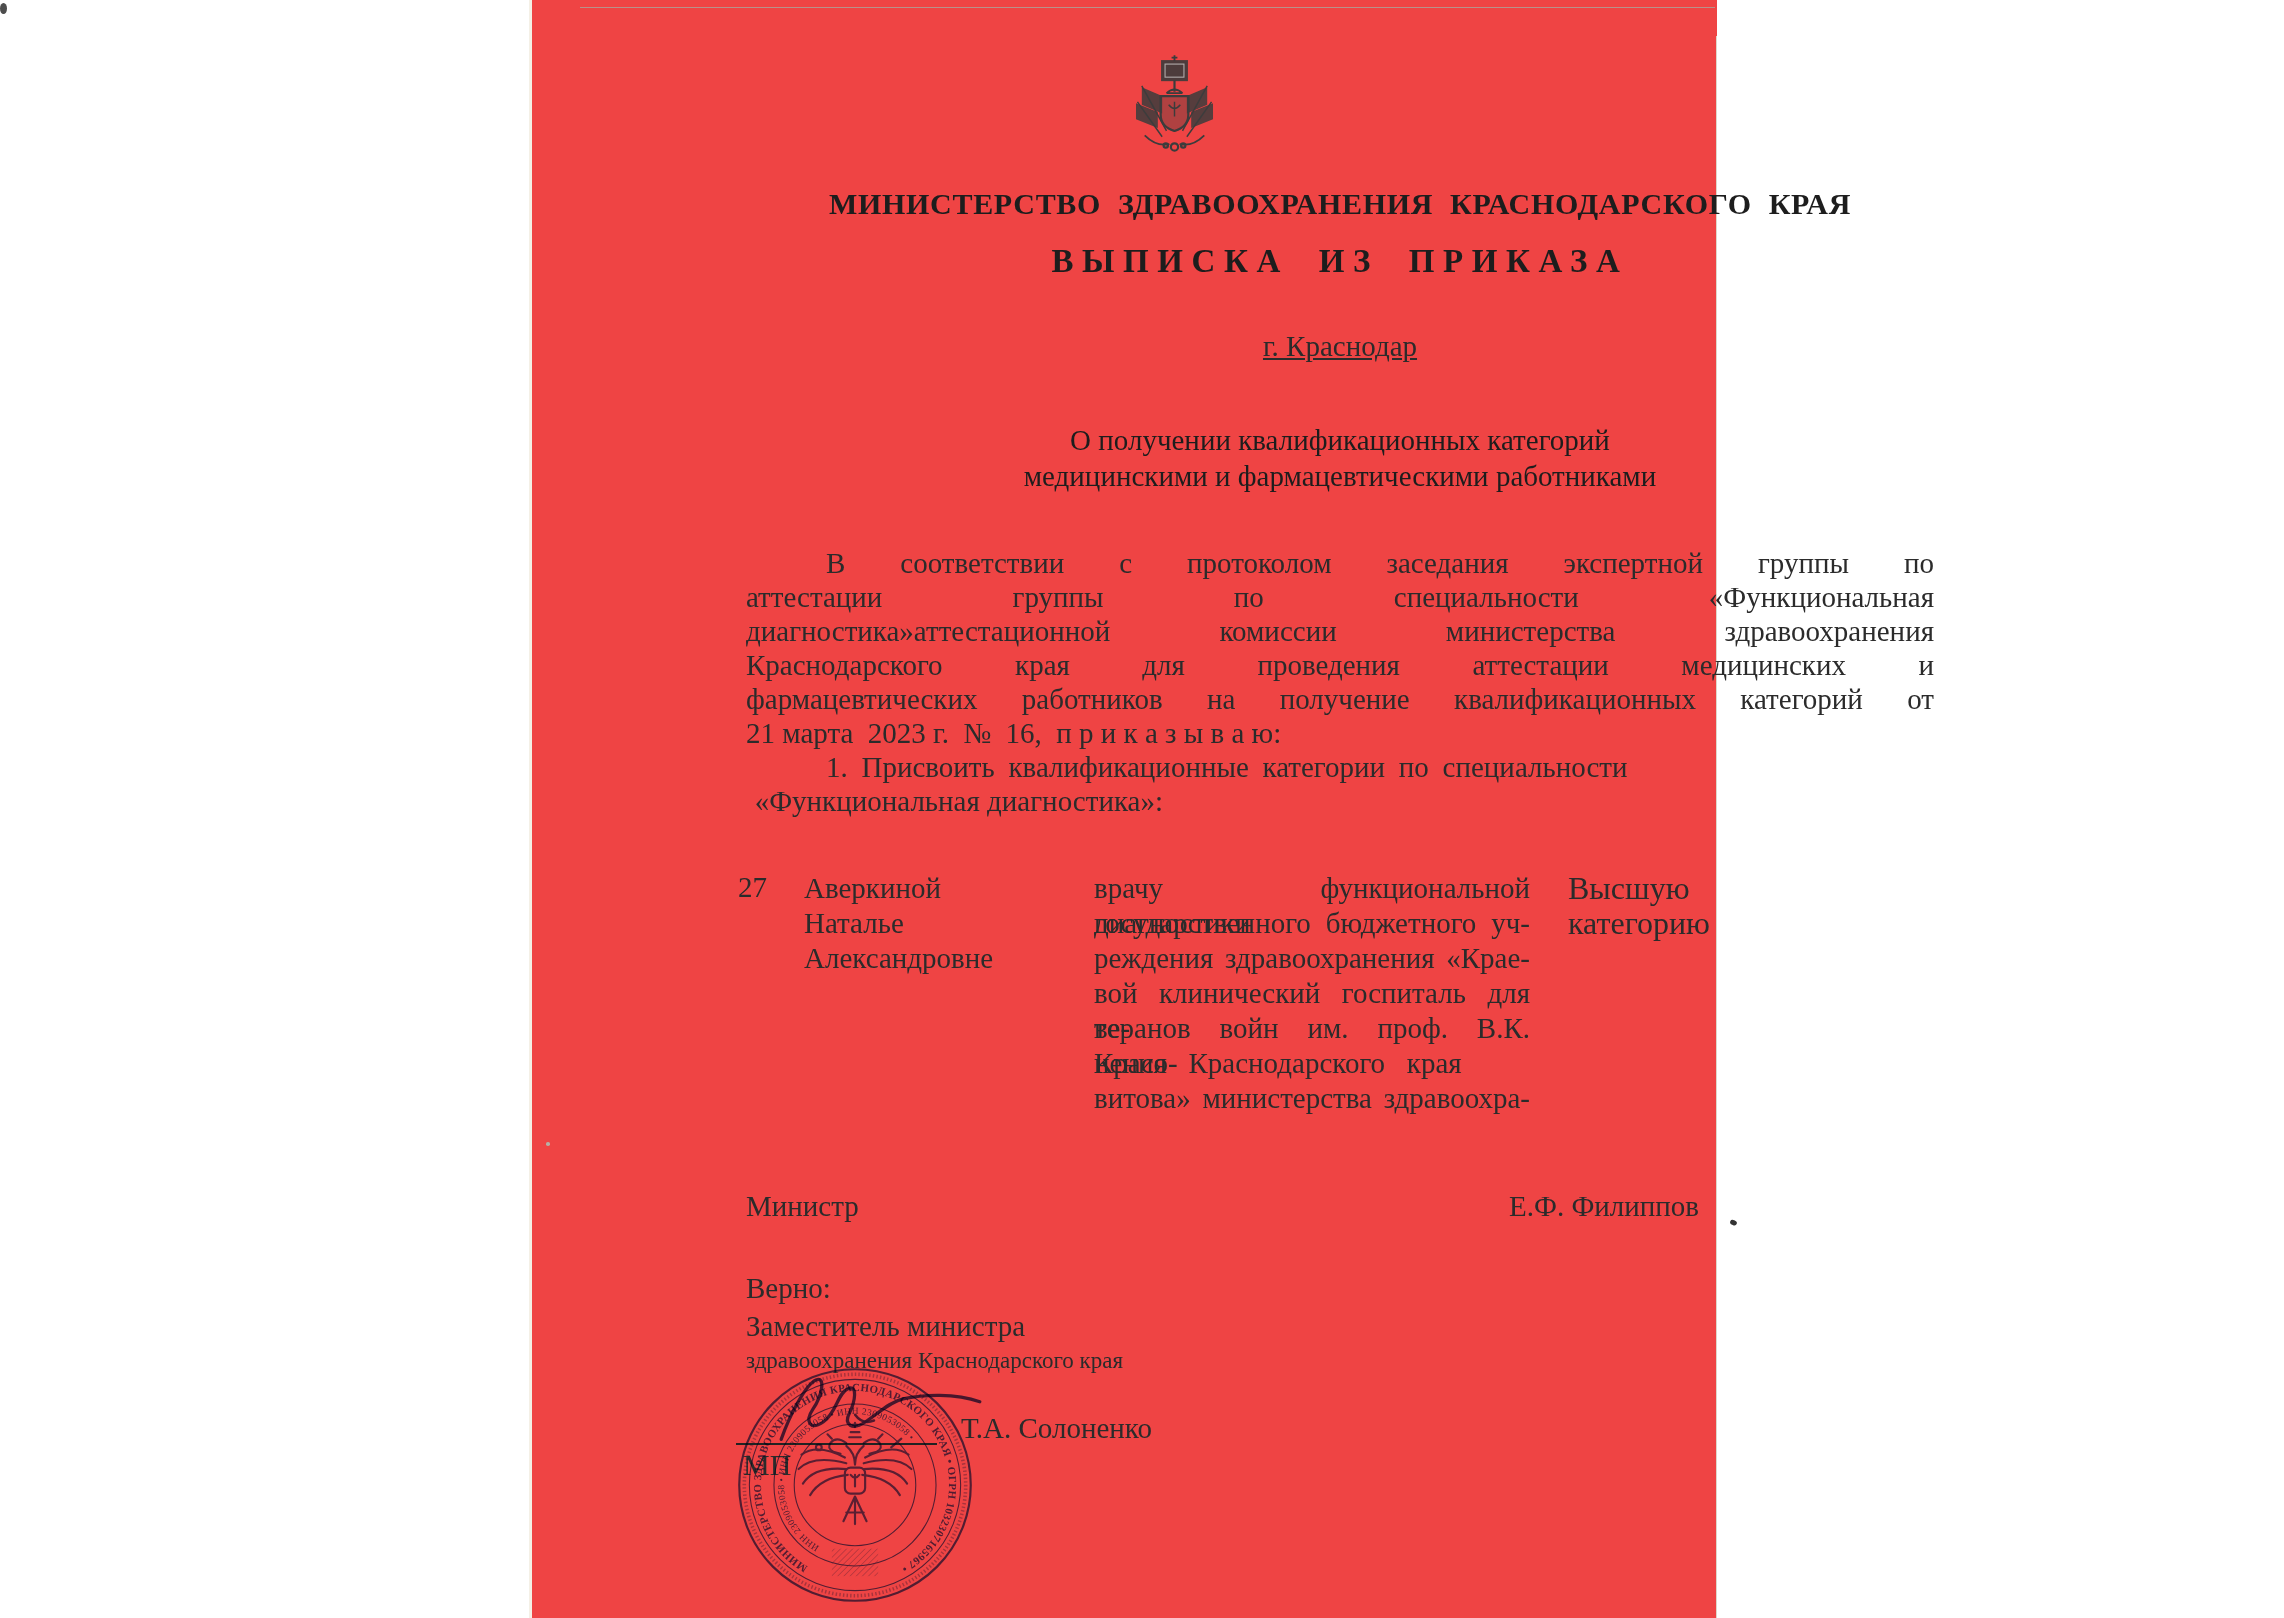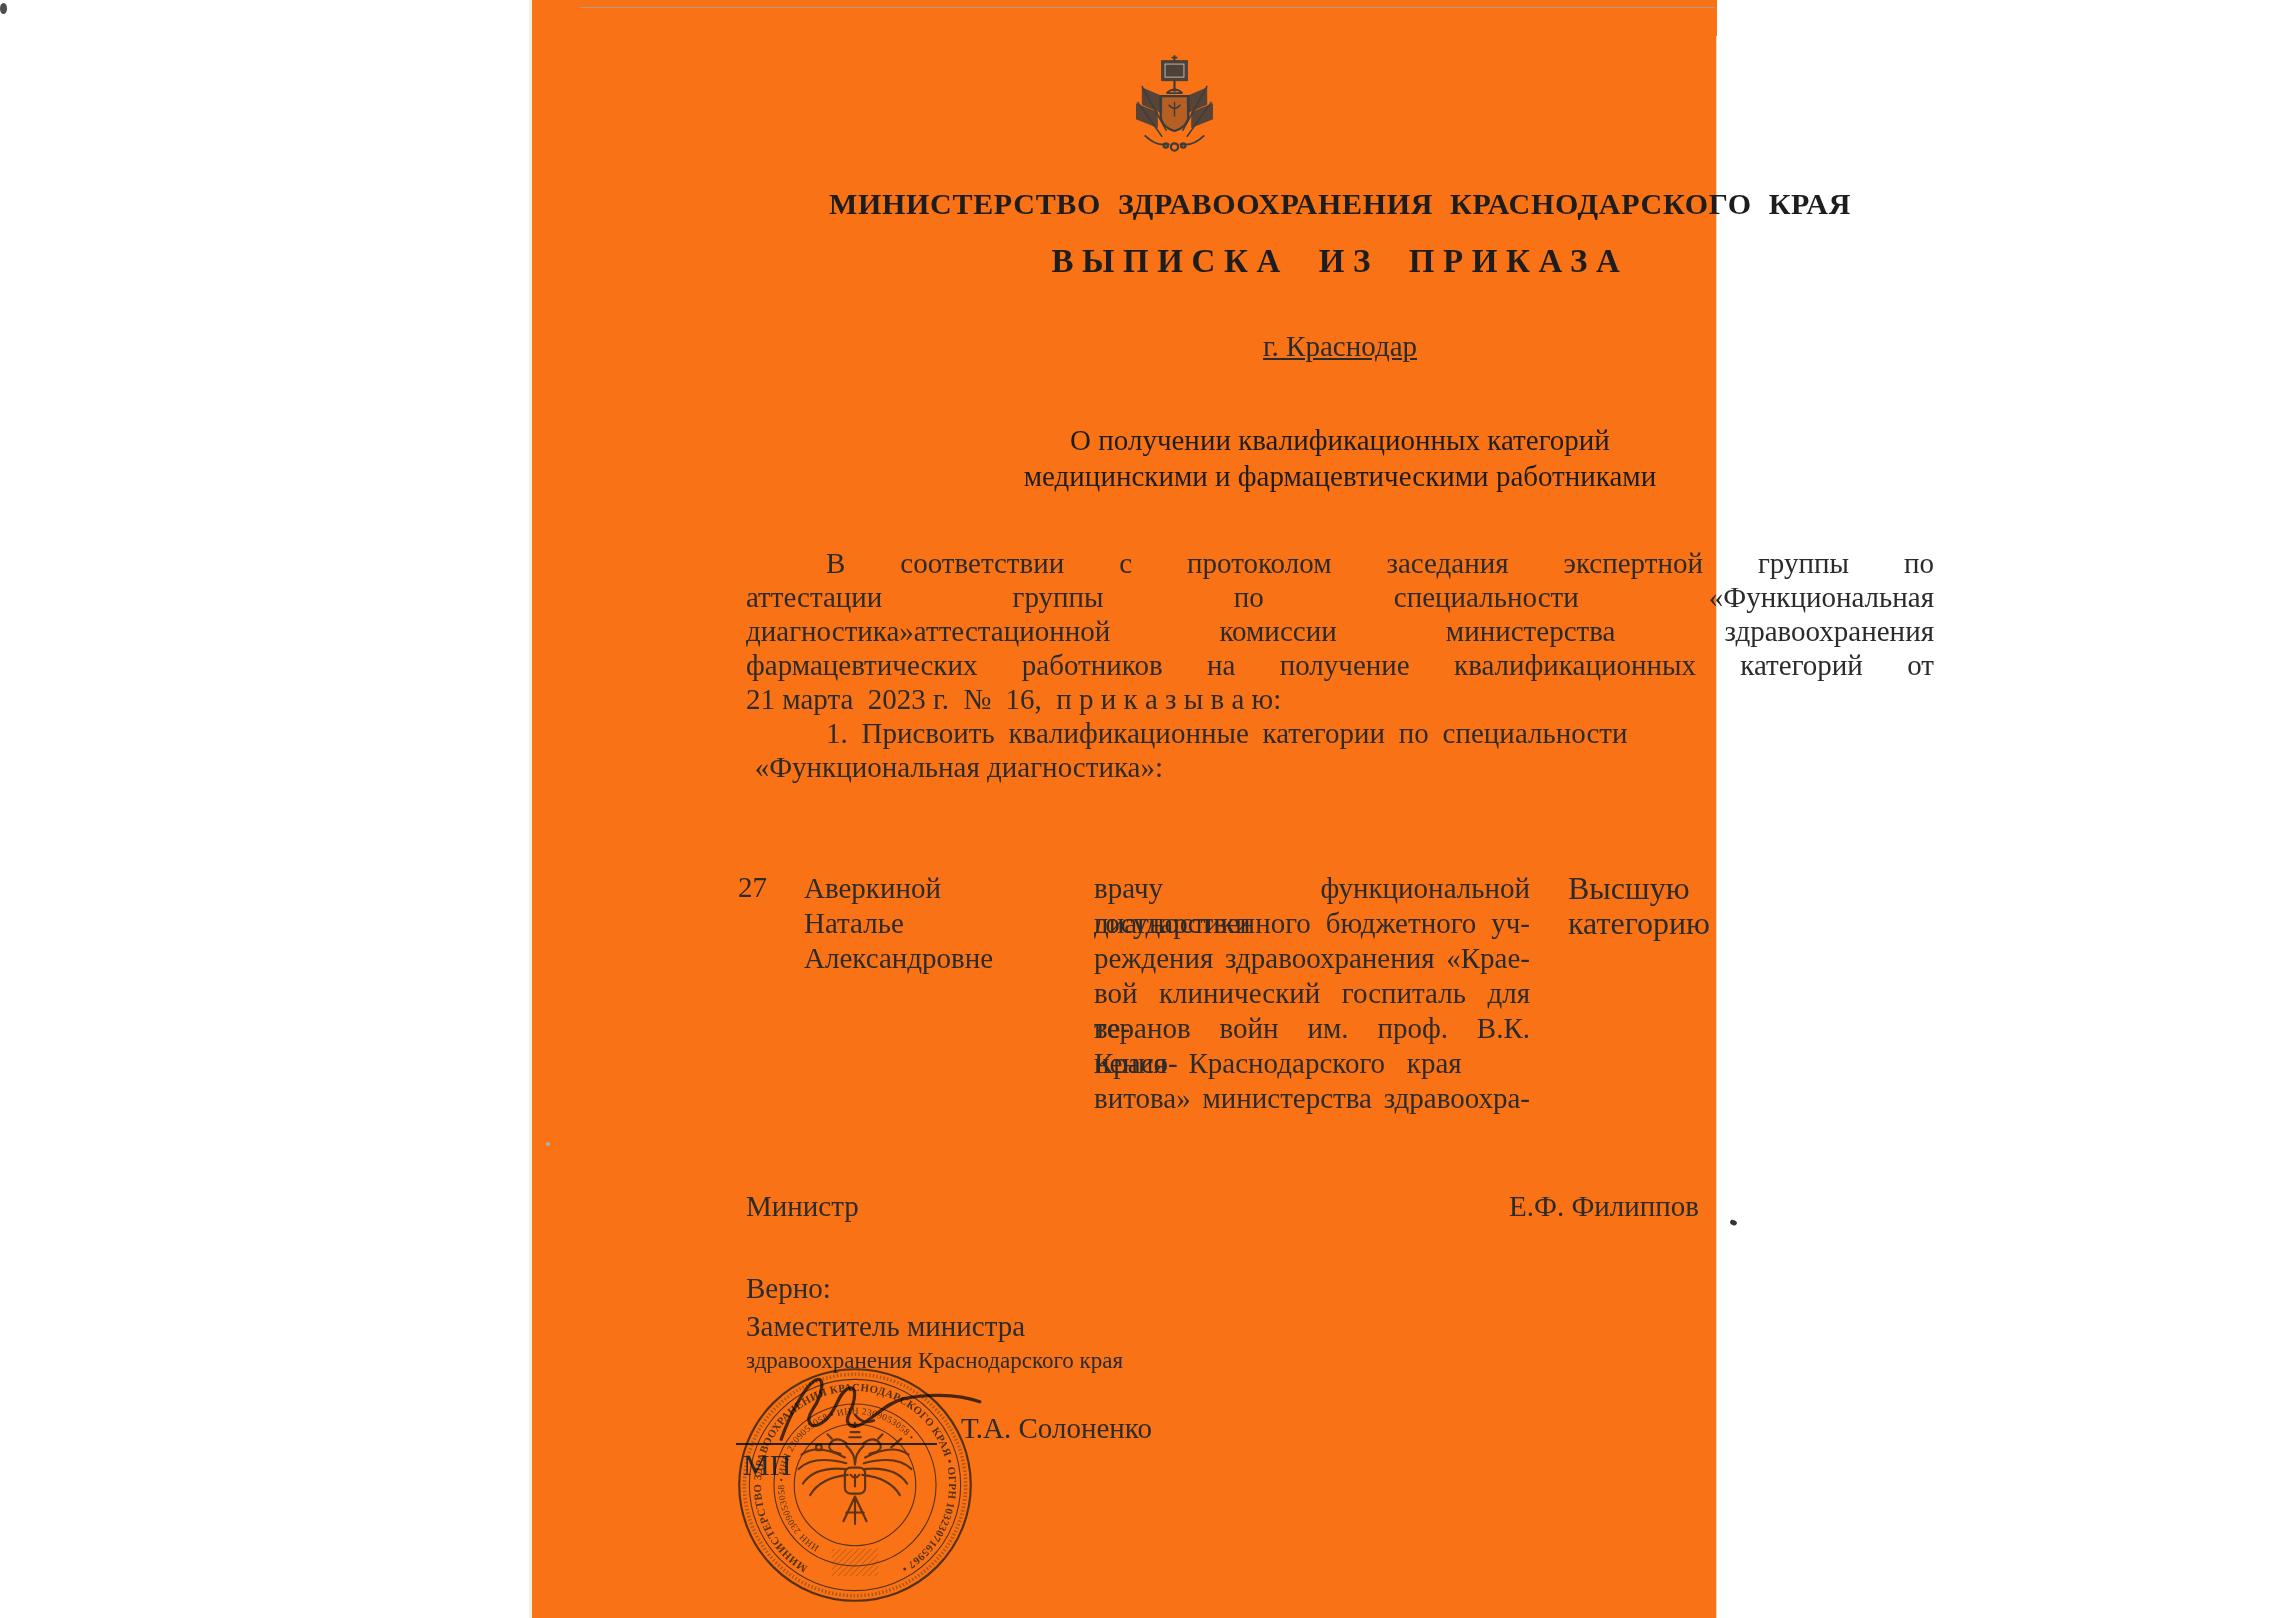--- a/index.html
+++ b/index.html
@@ -3,21 +3,21 @@
 <meta charset="utf-8">
 <style>
   html,body{margin:0;padding:0;}
   body{
     width:2284px;height:1618px;position:relative;background:#ffffff;
     font-family:"Liberation Serif","DejaVu Serif",serif;color:#2b2b2b;
     overflow:hidden;
   }
   .page{
     position:absolute;left:529px;top:0;width:1188px;height:1618px;
-    background:#f97316;
+    background:#ef4444;
   }
   .page-left-tint{position:absolute;left:0;top:0;bottom:0;width:2.9px;background:#f4f0e6;}
   .page-right-edge{position:absolute;right:0;top:36px;bottom:0;width:1.4px;background:#ddd8cb;}
   .page-top-edge{position:absolute;left:51px;top:6.5px;width:1135px;height:1.4px;background:#aaa59c;opacity:.8;}
   .content{position:absolute;left:217px;width:975px;}
   .abs{position:absolute;}
   .ministry{top:187px;font-size:30px;font-weight:bold;text-align:center;width:100%;
     letter-spacing:0.7px;word-spacing:8.7px;color:#1d1d1d;}
   .doc-type{top:243px;font-size:33px;font-weight:bold;text-align:center;width:100%;
     letter-spacing:.26em;word-spacing:13px;color:#1d1d1d;}
@@ -97,20 +97,21 @@
 
   <div class="content abs title-block">
     <div>О получении квалификационных категорий</div>
     <div>медицинскими и фармацевтическими работниками</div>
   </div>
 
   <div class="content abs body-block">
       <div class="line j ind">В соответствии с протоколом заседания экспертной группы по</div>
       <div class="line j">аттестации группы по специальности «Функциональная</div>
       <div class="line j">диагностика»аттестационной комиссии министерства здравоохранения</div>
+      <div class="line j">Краснодарского края для проведения аттестации медицинских и</div>
       <div class="line j">фармацевтических работников на получение квалификационных категорий от</div>
       <div class="line pre">21 марта  2023 г.  №  16,  п р и к а з ы в а ю:</div>
       <div class="line ws1">1. Присвоить квалификационные категории по специальности</div>
       <div class="line ind8">«Функциональная диагностика»:</div>
     </div>
 
   <div class="abs row-num">27</div>
   <div class="abs name-block">
       <div class="line ">Аверкиной</div>
       <div class="line ">Наталье</div>

